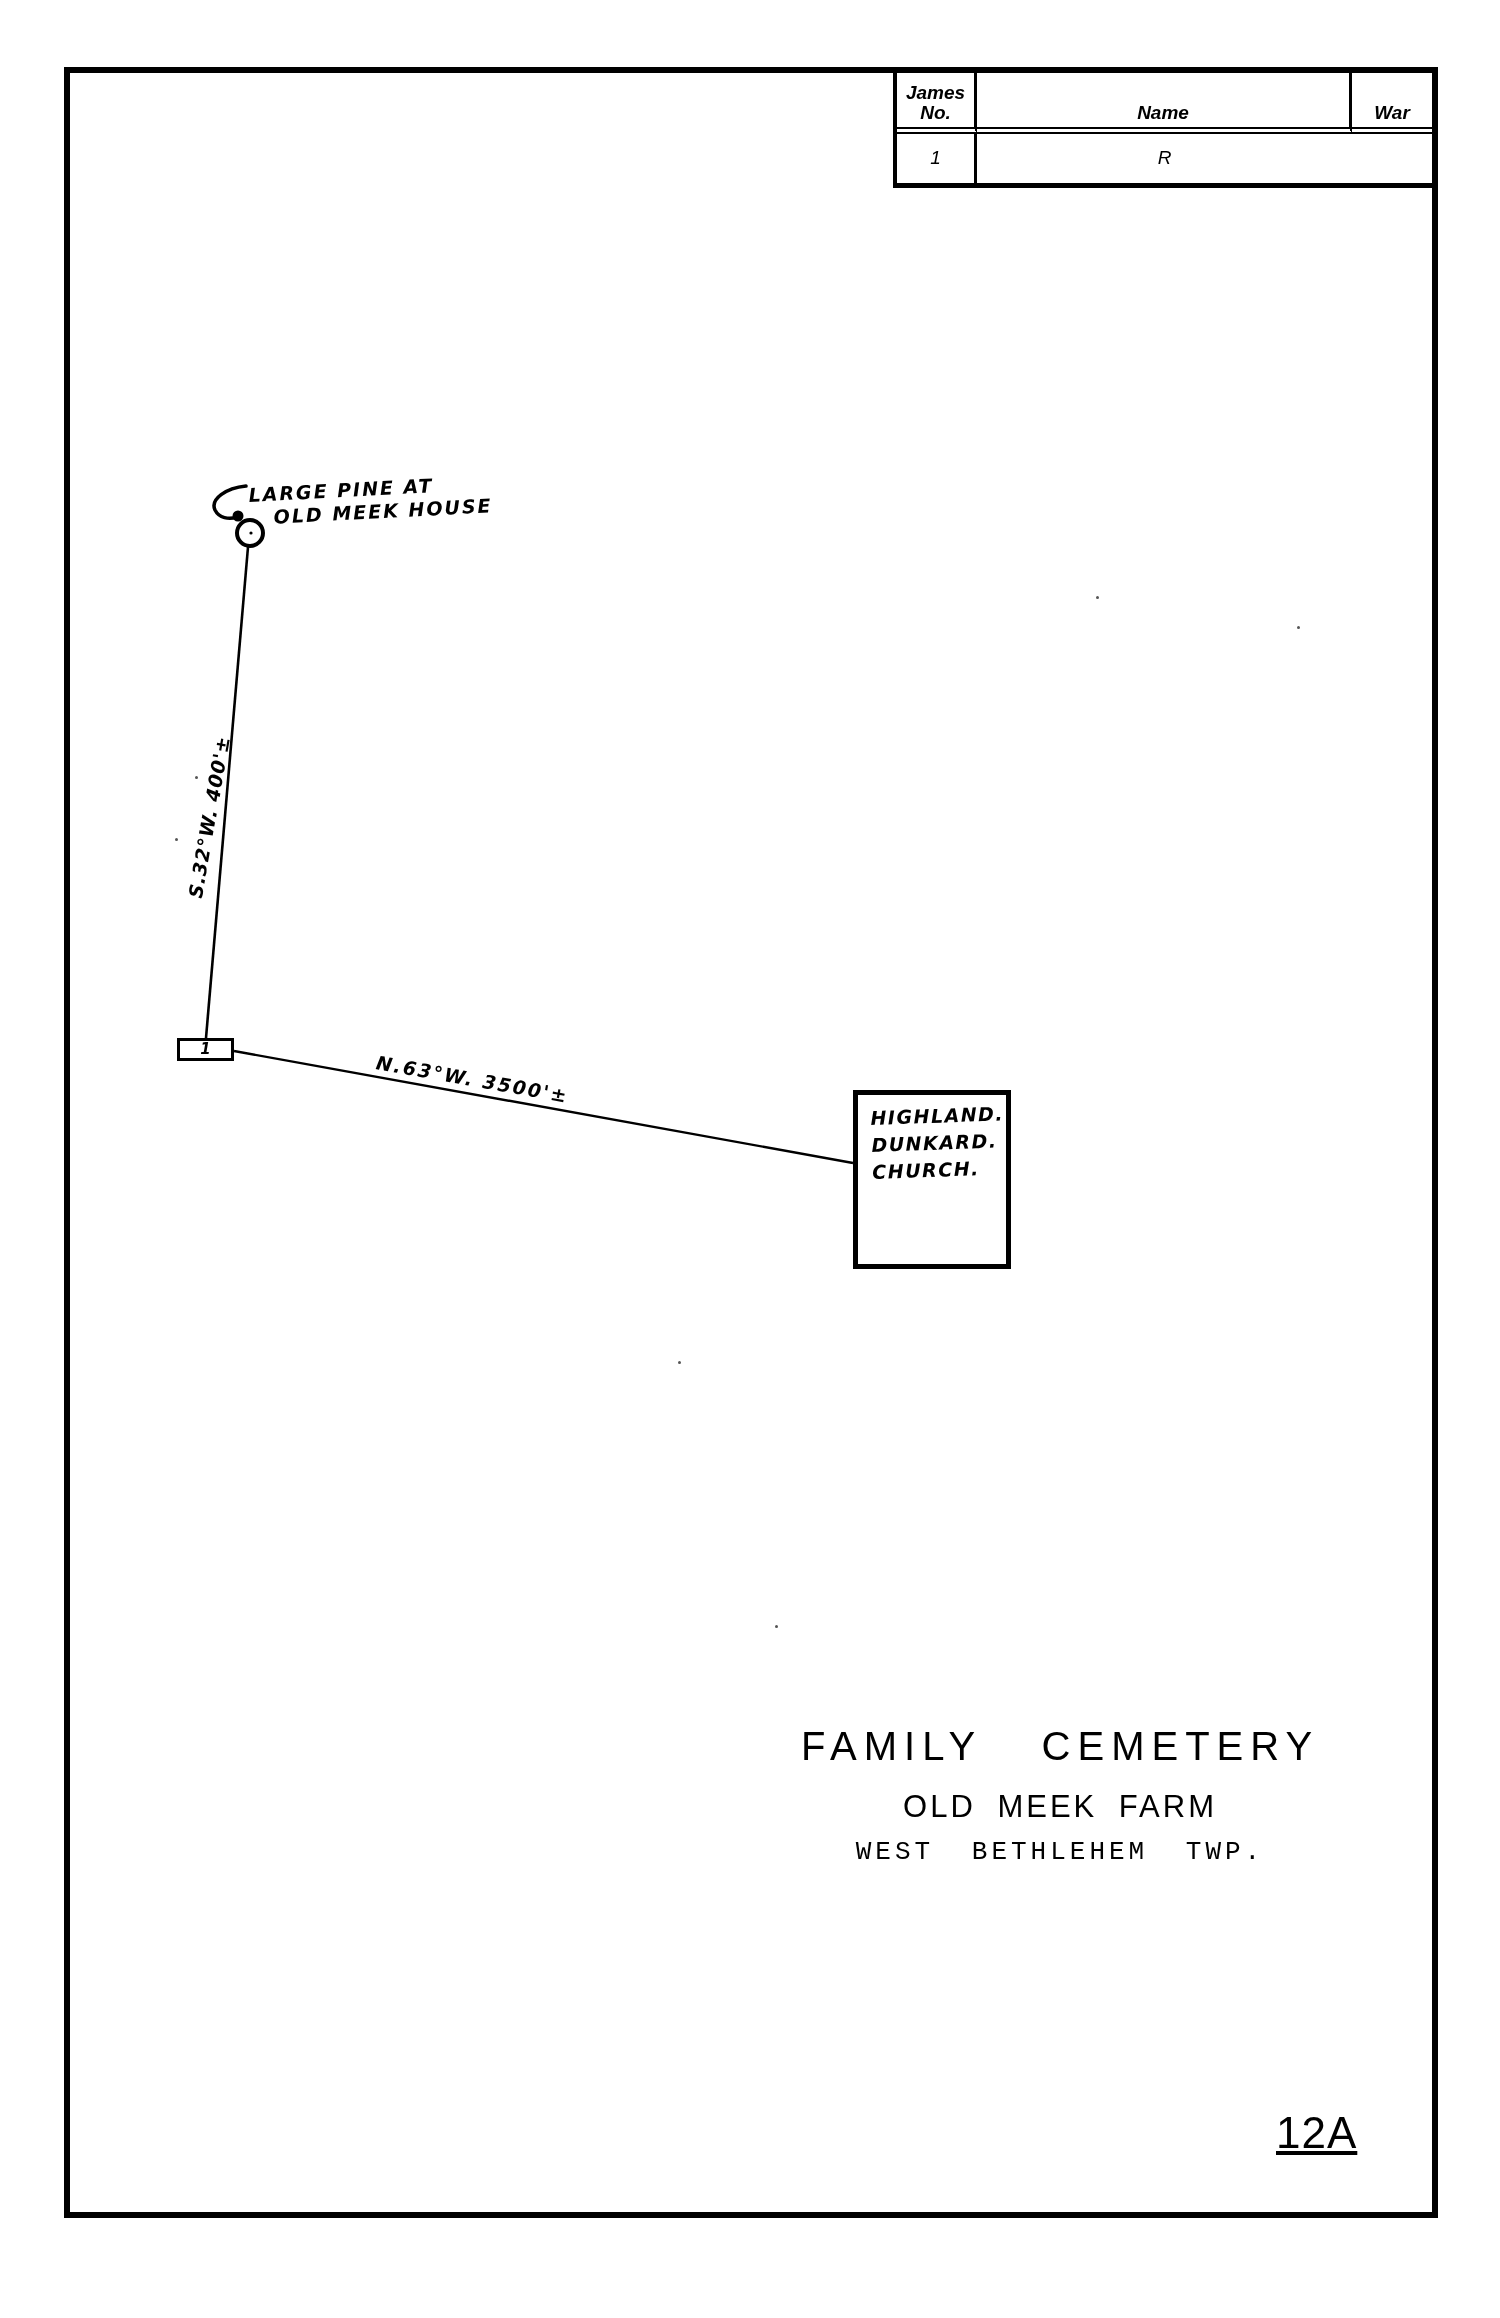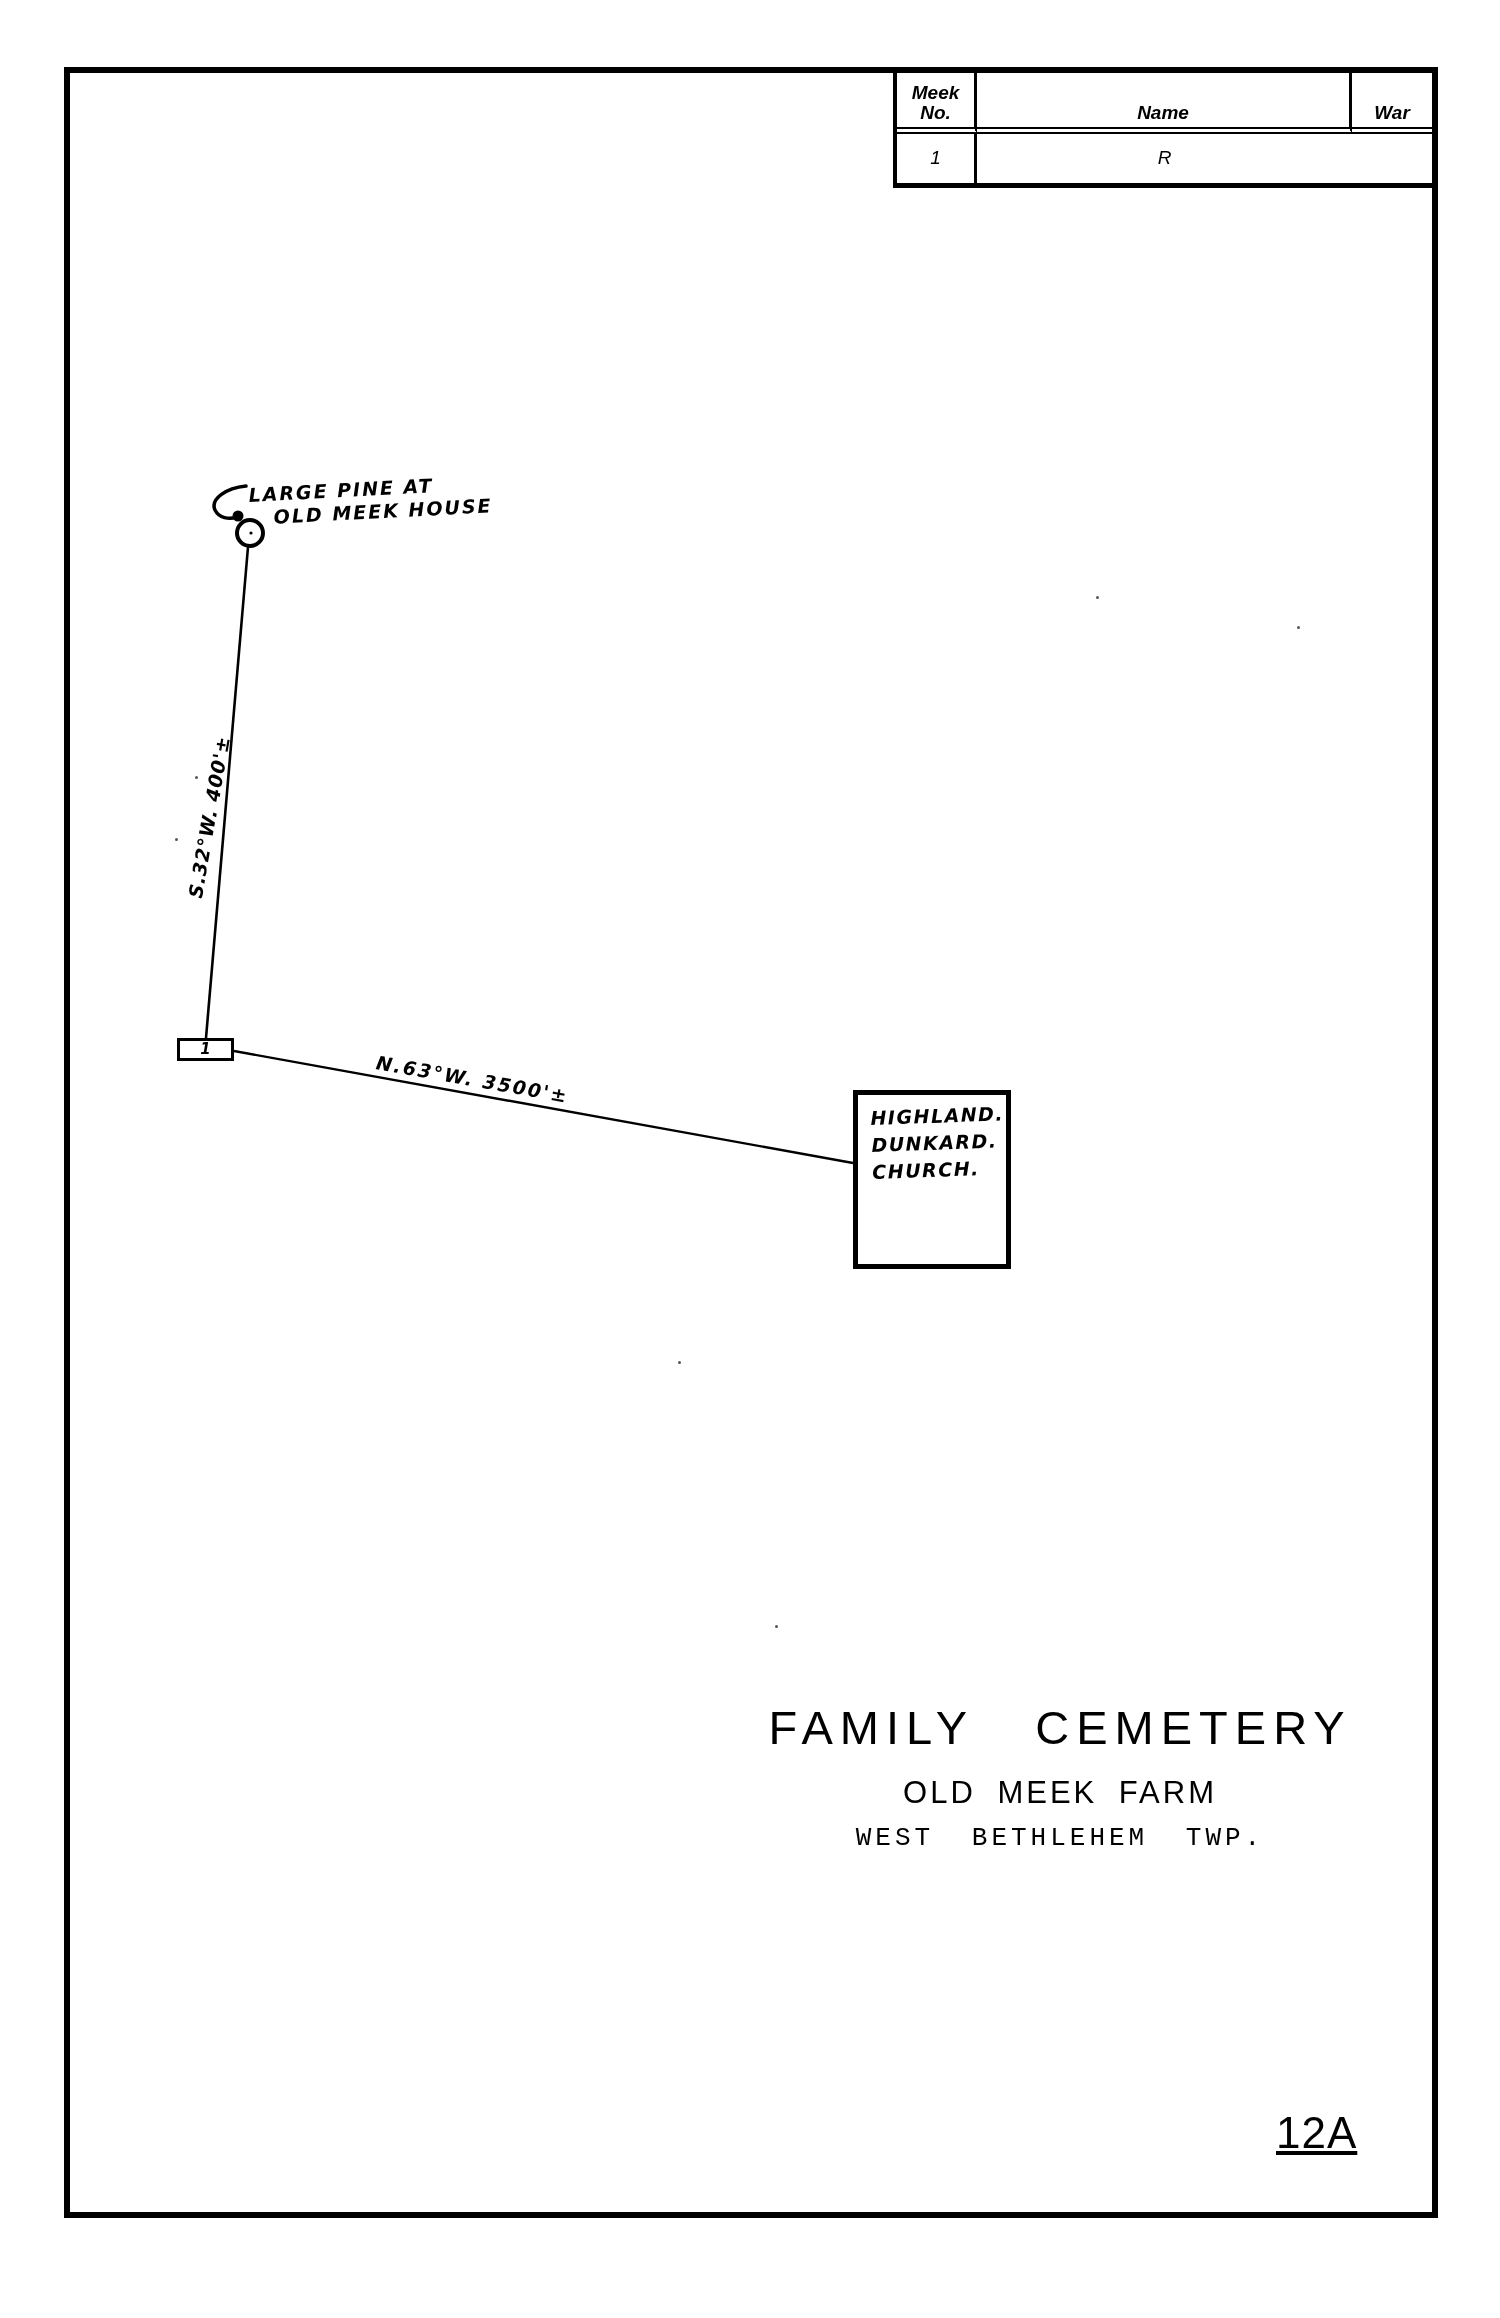--- a/index.html
+++ b/index.html
@@ -83,21 +83,21 @@
     background: #fff;
   }
   .church-box .church-text {
     font-size: 19px; line-height: 27px; letter-spacing: 1.5px;
     transform: rotate(-2deg); transform-origin: left top;
     white-space: pre-line;
   }
 
   
   .title-block { position: absolute; left: 700px; top: 1700px; width: 720px; text-align: center; }
-  .title-main  { font-size: 47px; letter-spacing: 7px; word-spacing: 42px; white-space: nowrap; }
+  .title-main  { font-size: 40px; letter-spacing: 7px; word-spacing: 42px; white-space: nowrap; margin-top: 24px; }
   .title-sub1  { font-size: 31px; letter-spacing: 3px; word-spacing: 10px; margin-top: 20px; white-space: nowrap; }
   .title-sub2  { font-size: 26px; letter-spacing: 4px; word-spacing: 18px; margin-top: 12px; white-space: nowrap; font-family: Liberation Mono, monospace; }
 
   
   .page-number {
     position: absolute; left: 1276px; top: 2102px;
     font-size: 44px; line-height: 62px; letter-spacing: 1px; text-decoration: underline;
   }
 
   
@@ -117,21 +117,21 @@
 
     <circle cx="250" cy="533" r="13" fill="#fff" stroke="#000" stroke-width="4"></circle>
     <circle cx="251" cy="533" r="1.6" fill="#000"></circle>
 
     <line x1="248" y1="547" x2="206" y2="1038" stroke="#000" stroke-width="2.6"></line>
 
     <line x1="234" y1="1051" x2="853" y2="1163" stroke="#000" stroke-width="2.4"></line>
   </svg>
 
   <div class="record-table">
-    <div class="cell head divr">Meek
+    <div class="cell head divr">James
 No.</div>
     <div class="cell head divr">Name</div>
     <div class="cell head">War</div>
 
     <div class="cell body divr">1</div>
     <div class="cell body">R</div>
   </div>
 
   <div class="pine-label hand">
     <div class="line1">LARGE PINE AT</div>

